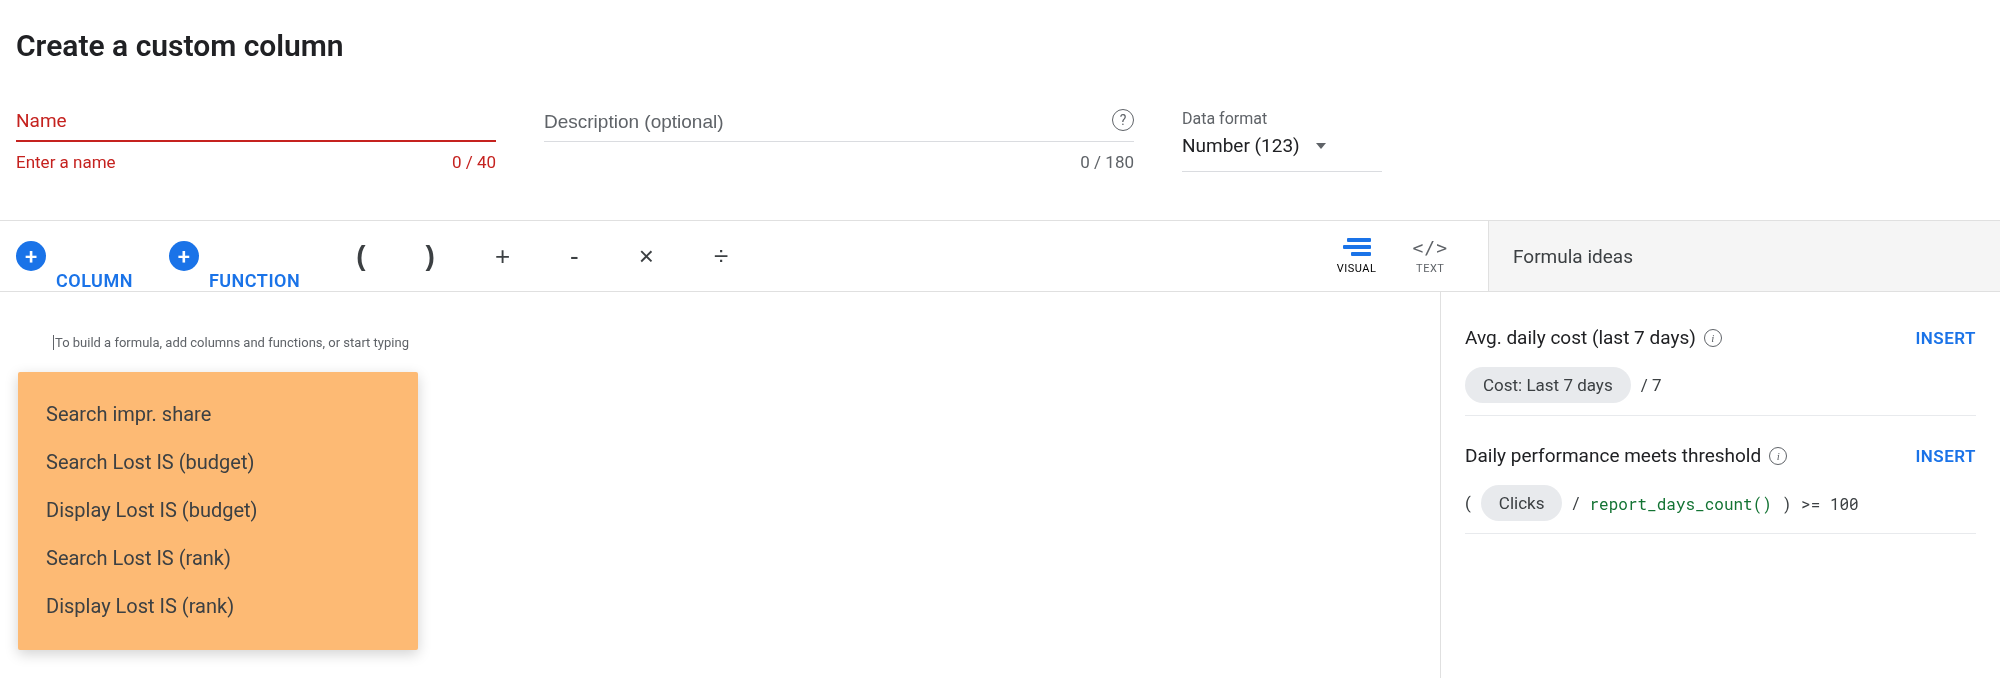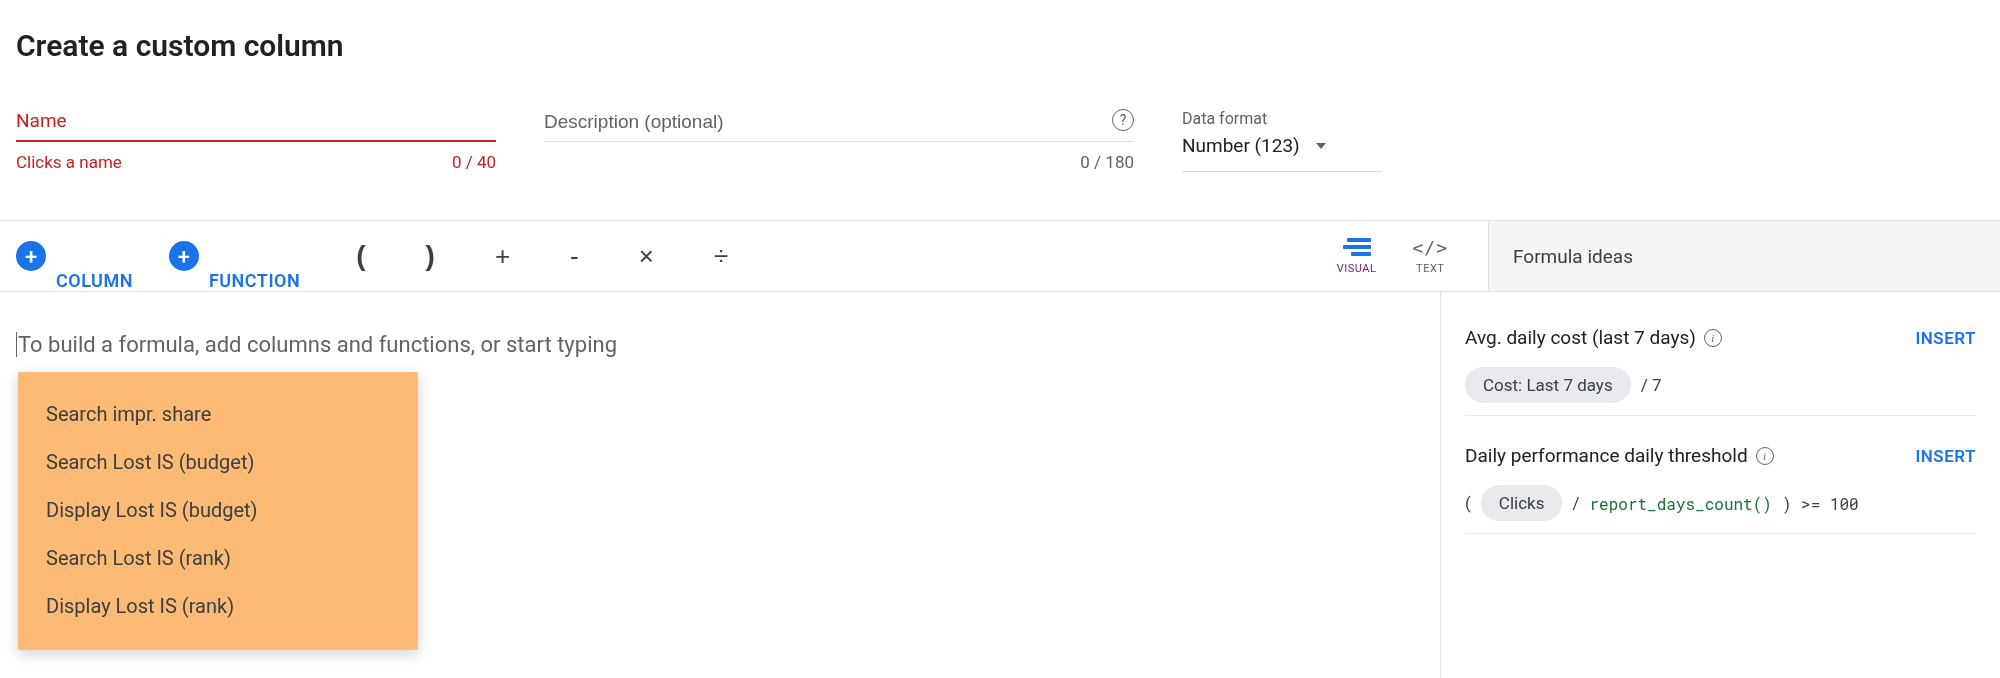--- a/index.html
+++ b/index.html
@@ -163,21 +163,21 @@
     display: flex;
     flex-direction: column;
     align-items: center;
     gap: 4px;
     cursor: pointer;
   }
   .mode-label {
     font-size: 11px;
     letter-spacing: 0.5px;
   }
-  .mode-visual { color: #701a75; align-items: center; }
+  .mode-visual { color: #000000; align-items: center; }
   .mode-text { color: #5f6368; }
   .visual-icon {
     width: 28px; height: 20px;
     display: flex;
     flex-direction: column;
     gap: 3px;
     align-items: flex-end;
   }
   .visual-icon div { height: 4px; background: #1a73e8; border-radius: 1px; }
   .visual-icon div:nth-child(1){ width: 24px; }
@@ -204,24 +204,25 @@
   .below-row {
     display: flex;
     height: 420px;
   }
   .formula-area {
     flex: 1;
     position: relative;
     padding: 40px 16px 0 16px;
   }
   .formula-placeholder {
-    font-size: 22px;
+    font-size: 13px;
     color: #5f6368;
     border-left: 1.5px solid #5f6368;
     padding-left: 1px;
+    margin-left: 37px;
   }
   .suggest-popup {
     position: absolute;
     top: 80px;
     left: 18px;
     width: 400px;
     background: #fdba74;
     box-shadow: 0 4px 14px rgba(0,0,0,0.18);
     border-radius: 2px;
     padding: 18px 0 20px 0;
@@ -299,21 +300,21 @@
 </head>
 <body>
 
 <h1 class="page-title">Create a custom column</h1>
 
 <div class="meta-row">
   <div class="field-block name-block">
     <label class="name-label">Name</label>
     <div class="name-underline"></div>
     <div class="name-helper-row">
-      <span>Clicks a name</span>
+      <span>Enter a name</span>
       <span>0 / 40</span>
     </div>
   </div>
 
   <div class="field-block desc-block">
     <input class="desc-input" placeholder="Description (optional)" style="">
     <span class="help-circle">?</span>
     <div class="desc-helper-row">
       <span class="counter-gray">0 / 180</span>
     </div>
@@ -389,21 +390,21 @@
       </div>
       <div class="idea-expr">
         <span class="chip">Cost: Last 7 days</span>
         <span>/ 7</span>
       </div>
     </div>
 
     <div class="idea-block">
       <div class="idea-head">
         <div class="idea-title">
-          <span>Daily performance daily threshold</span>
+          <span>Daily performance meets threshold</span>
           <span class="info-circle">i</span>
         </div>
         <span class="insert-link">INSERT</span>
       </div>
       <div class="idea-expr">
         <span>(</span>
         <span class="chip">Clicks</span>
         <span>/ </span>
         <span class="code-part">report_days_count()</span>
           <span class="code-tail">) &gt;= 100</span>

